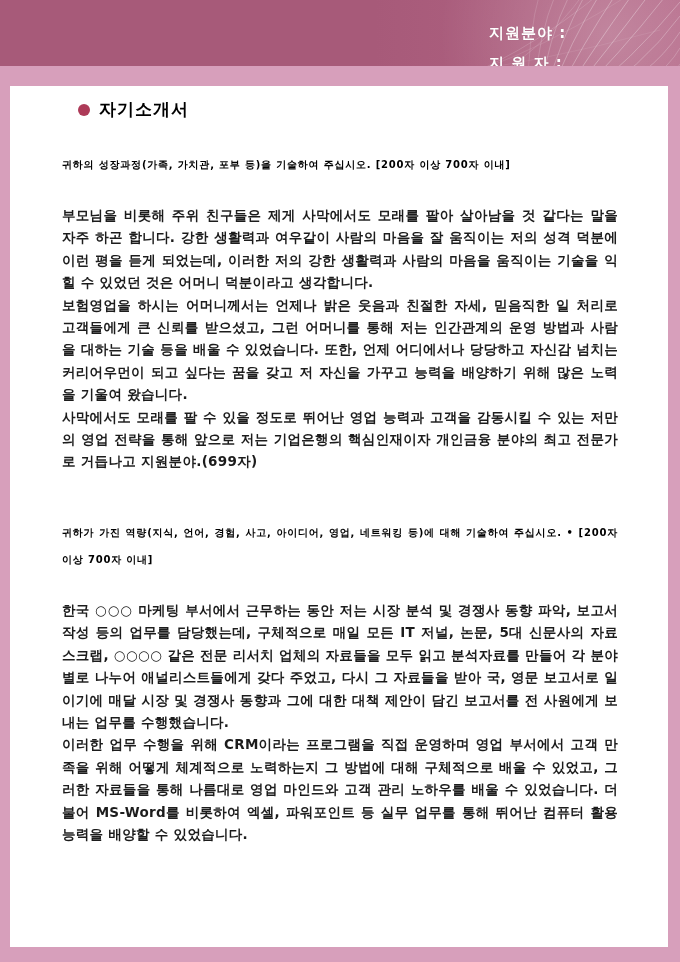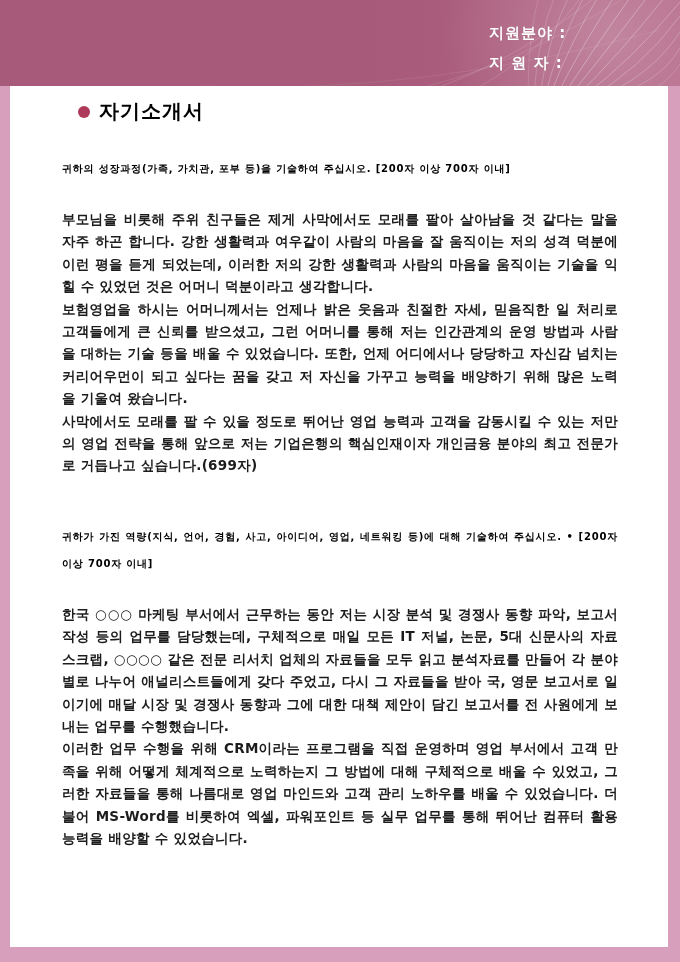--- a/index.html
+++ b/index.html
@@ -8,21 +8,21 @@
     background:#ffffff;
   }
   .page {
     position:relative;
     width:680px; height:962px;
     background: var(--color-frame, #d79fbb);
     overflow:hidden;
   }
   
   .top-band {
-    position:absolute; top:0; left:0; width:680px; height:86px;
+    position:absolute; top:0; left:0; width:680px; height:66px;
     background: linear-gradient(90deg, var(--color-band, #a75a79) 0%, var(--color-band, #a75a79) 55%, var(--color-band_light, #b36686) 100%);
     overflow:hidden;
   }
   .swirl { position:absolute; top:0; left:0; }
   .header-labels {
     position:absolute; top:18px; left:489px;
     color: var(--color-header_text, #ffffff);
     font-size:15px; font-weight:bold;
     line-height:30px; letter-spacing:1px;
     text-shadow: 0 0 1px rgba(0,0,0,0.15);
@@ -33,21 +33,21 @@
     position:absolute; top:86px; left:10px; right:12px; bottom:15px;
     background:#ffffff;
     padding:12px 50px 0 52px;
     box-sizing:border-box;
     overflow:hidden;
     color: var(--color-text, #1c1c1c);
   }
   .section-header {
     display:flex; align-items:center; gap:9px;
     margin:0 0 30px 16px;
-    font-size:20px; font-weight:bold; color:#000;
+    font-size:17px; font-weight:bold; color:#000;
     letter-spacing:1px;
   }
   .bullet-dot {
     width:12px; height:12px; border-radius:50%;
     background: var(--color-bullet, #ad3a58);
     flex:0 0 auto;
   }
   .question-title {
     margin:0 0 26px 0;
     font-size:10px; font-weight:bold; color:#000;
@@ -109,21 +109,21 @@
 
     <div class="section-header">
       <span class="bullet-dot"></span>
       <span>자기소개서</span>
     </div>
 
     <div class="question">
       <h2 class="question-title">귀하의 성장과정(가족, 가치관, 포부 등)을 기술하여 주십시오. [200자 이상 700자 이내]</h2>
       <p>부모님을 비롯해 주위 친구들은 제게 사막에서도 모래를 팔아 살아남을 것 같다는 말을 자주 하곤 합니다. 강한 생활력과 여우같이 사람의 마음을 잘 움직이는 저의 성격 덕분에 이런 평을 듣게 되었는데, 이러한 저의 강한 생활력과 사람의 마음을 움직이는 기술을 익힐 수 있었던 것은 어머니 덕분이라고 생각합니다.</p>
       <p>보험영업을 하시는 어머니께서는 언제나 밝은 웃음과 친절한 자세, 믿음직한 일 처리로 고객들에게 큰 신뢰를 받으셨고, 그런 어머니를 통해 저는 인간관계의 운영 방법과 사람을 대하는 기술 등을 배울 수 있었습니다. 또한, 언제 어디에서나 당당하고 자신감 넘치는 커리어우먼이 되고 싶다는 꿈을 갖고 저 자신을 가꾸고 능력을 배양하기 위해 많은 노력을 기울여 왔습니다.</p>
-      <p>사막에서도 모래를 팔 수 있을 정도로 뛰어난 영업 능력과 고객을 감동시킬 수 있는 저만의 영업 전략을 통해 앞으로 저는 기업은행의 핵심인재이자 개인금융 분야의 최고 전문가로 거듭나고 싶습니다.(699자)</p>
+      <p>사막에서도 모래를 팔 수 있을 정도로 뛰어난 영업 능력과 고객을 감동시킬 수 있는 저만의 영업 전략을 통해 앞으로 저는 기업은행의 핵심인재이자 개인금융 분야의 최고 전문가로 거듭나고 지원분야.(699자)</p>
     </div>
 
     <div class="question">
       <h2 class="question-title">귀하가 가진 역량(지식, 언어, 경험, 사고, 아이디어, 영업, 네트워킹 등)에 대해 기술하여 주십시오. • [200자 이상 700자 이내]</h2>
       <p>한국 ○○○ 마케팅 부서에서 근무하는 동안 저는 시장 분석 및 경쟁사 동향 파악, 보고서 작성 등의 업무를 담당했는데, 구체적으로 매일 모든 IT 저널, 논문, 5대 신문사의 자료 스크랩, ○○○○ 같은 전문 리서치 업체의 자료들을 모두 읽고 분석자료를 만들어 각 분야별로 나누어 애널리스트들에게 갖다 주었고, 다시 그 자료들을 받아 국, 영문 보고서로 일이기에 매달 시장 및 경쟁사 동향과 그에 대한 대책 제안이 담긴 보고서를 전 사원에게 보내는 업무를 수행했습니다.</p>
       <p>이러한 업무 수행을 위해 CRM이라는 프로그램을 직접 운영하며 영업 부서에서 고객 만족을 위해 어떻게 체계적으로 노력하는지 그 방법에 대해 구체적으로 배울 수 있었고, 그러한 자료들을 통해 나름대로 영업 마인드와 고객 관리 노하우를 배울 수 있었습니다. 더불어 MS-Word를 비롯하여 엑셀, 파워포인트 등 실무 업무를 통해 뛰어난 컴퓨터 활용 능력을 배양할 수 있었습니다.</p>
     </div>
 
   </div>
 </div>

